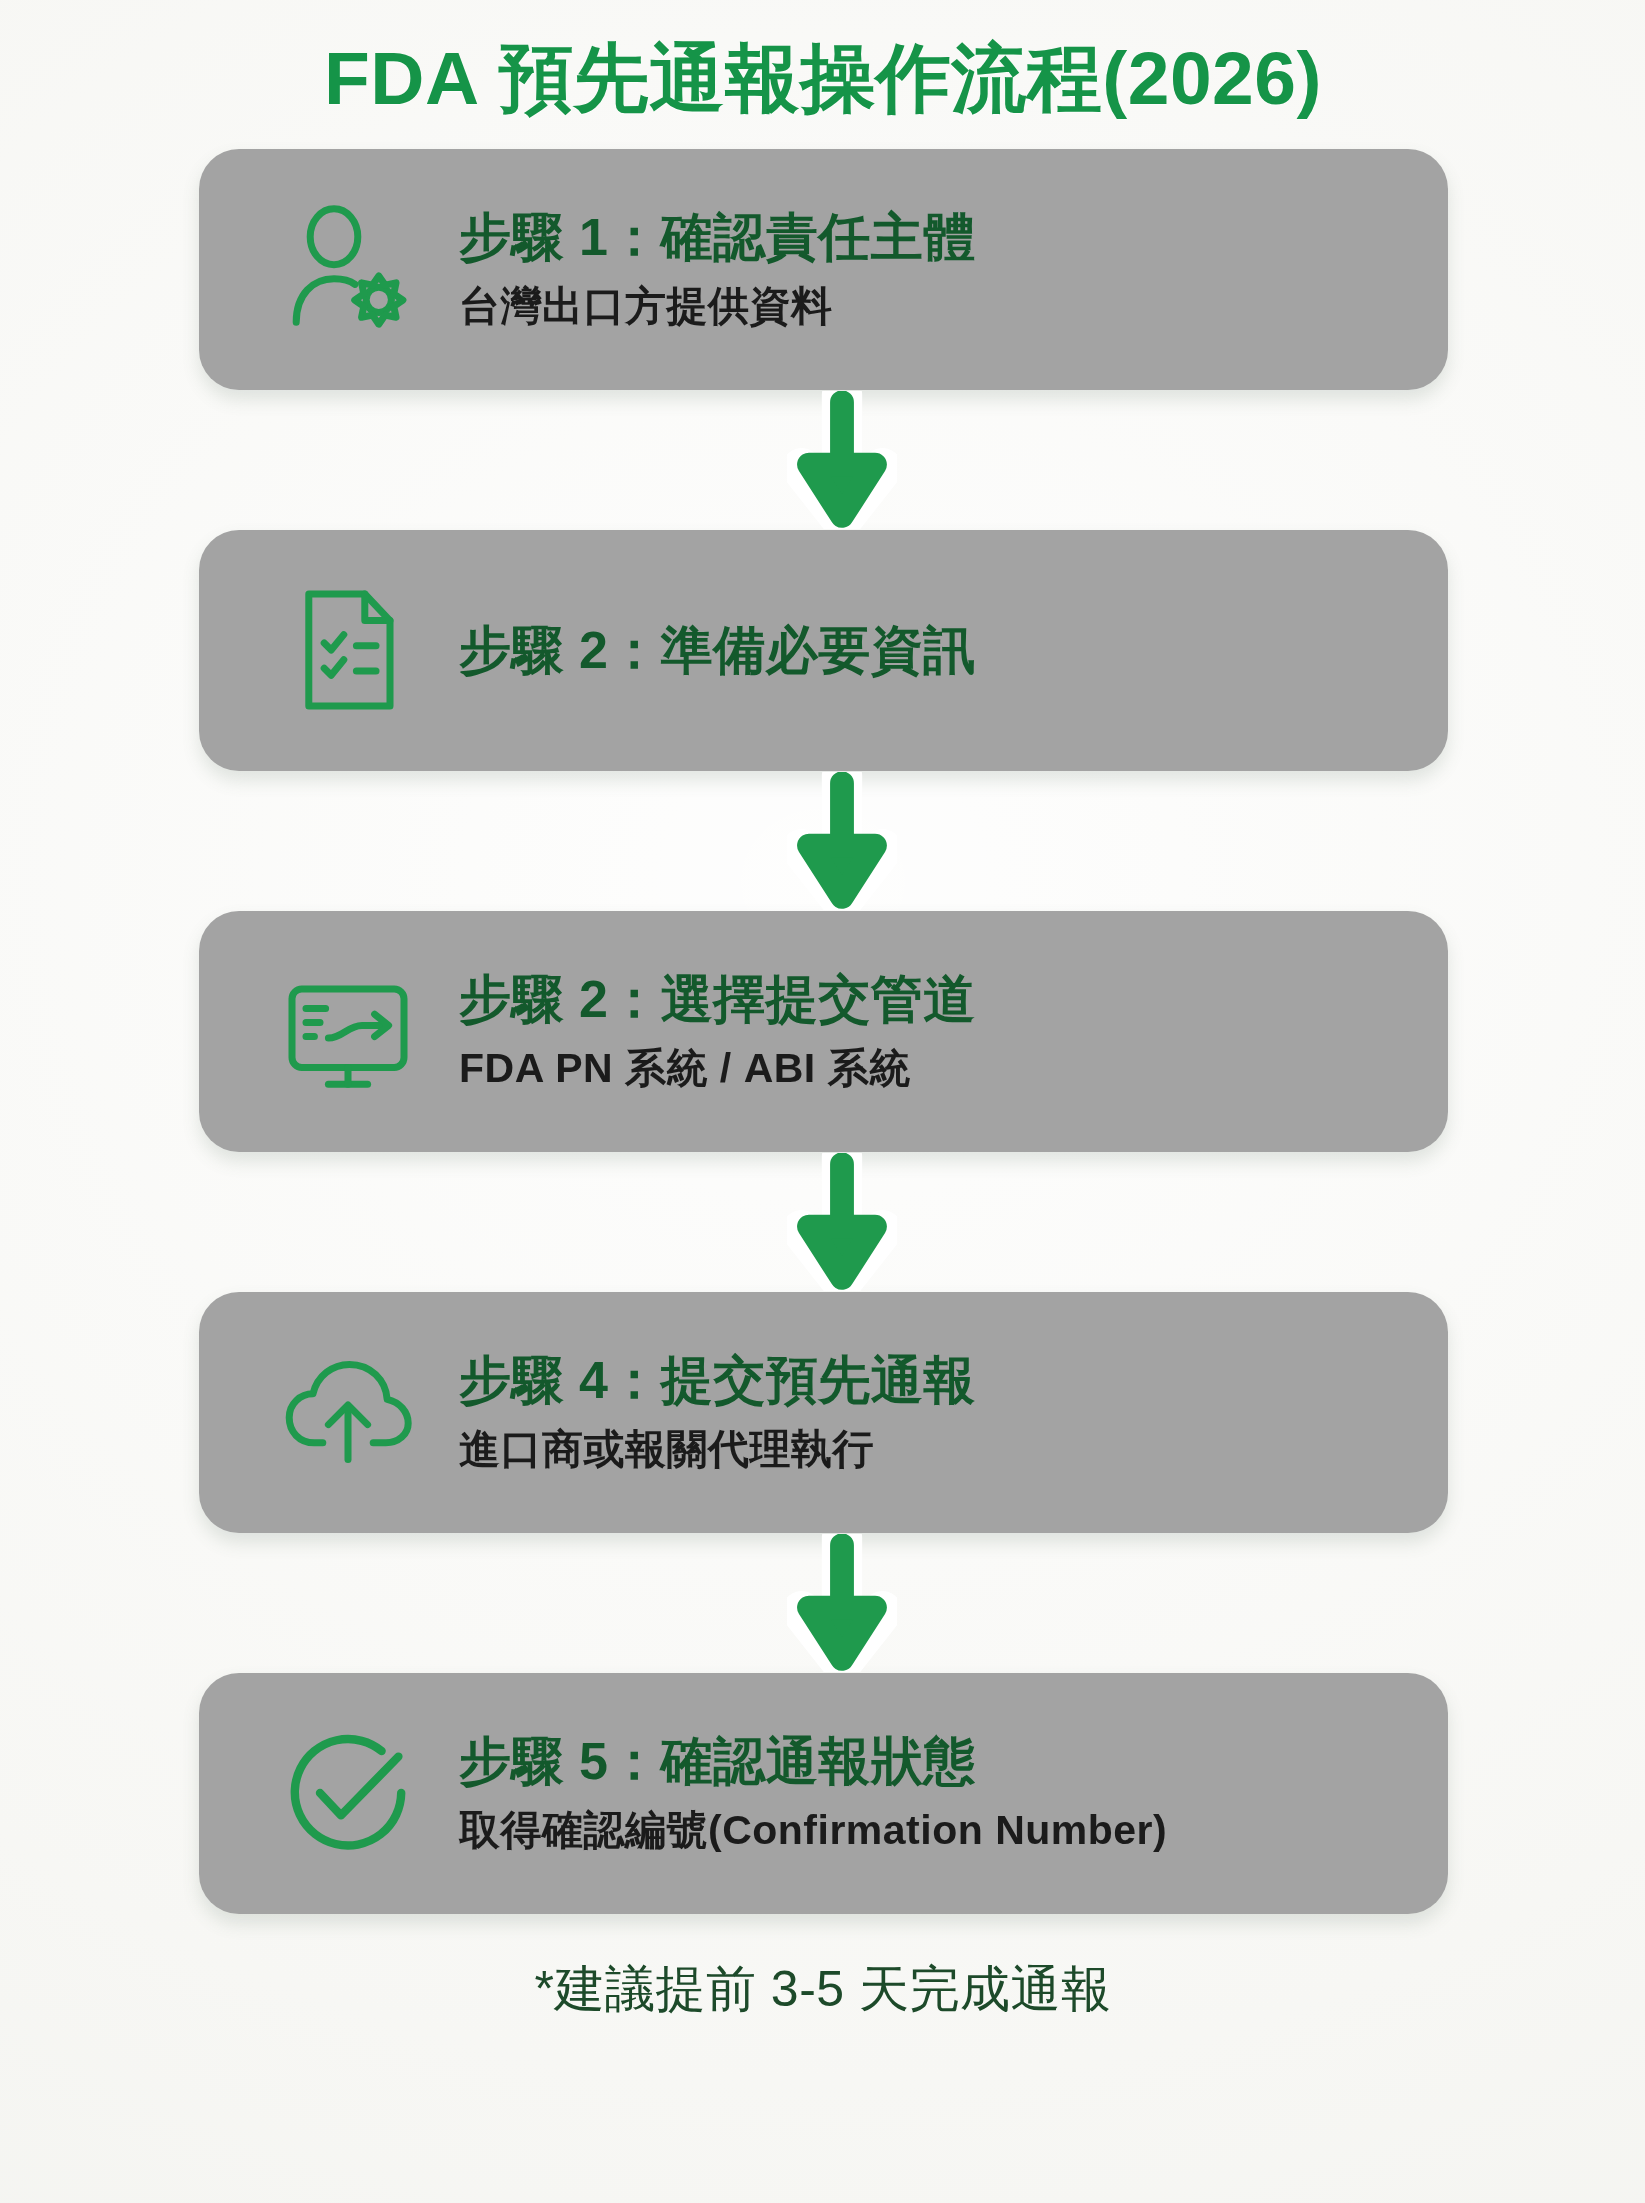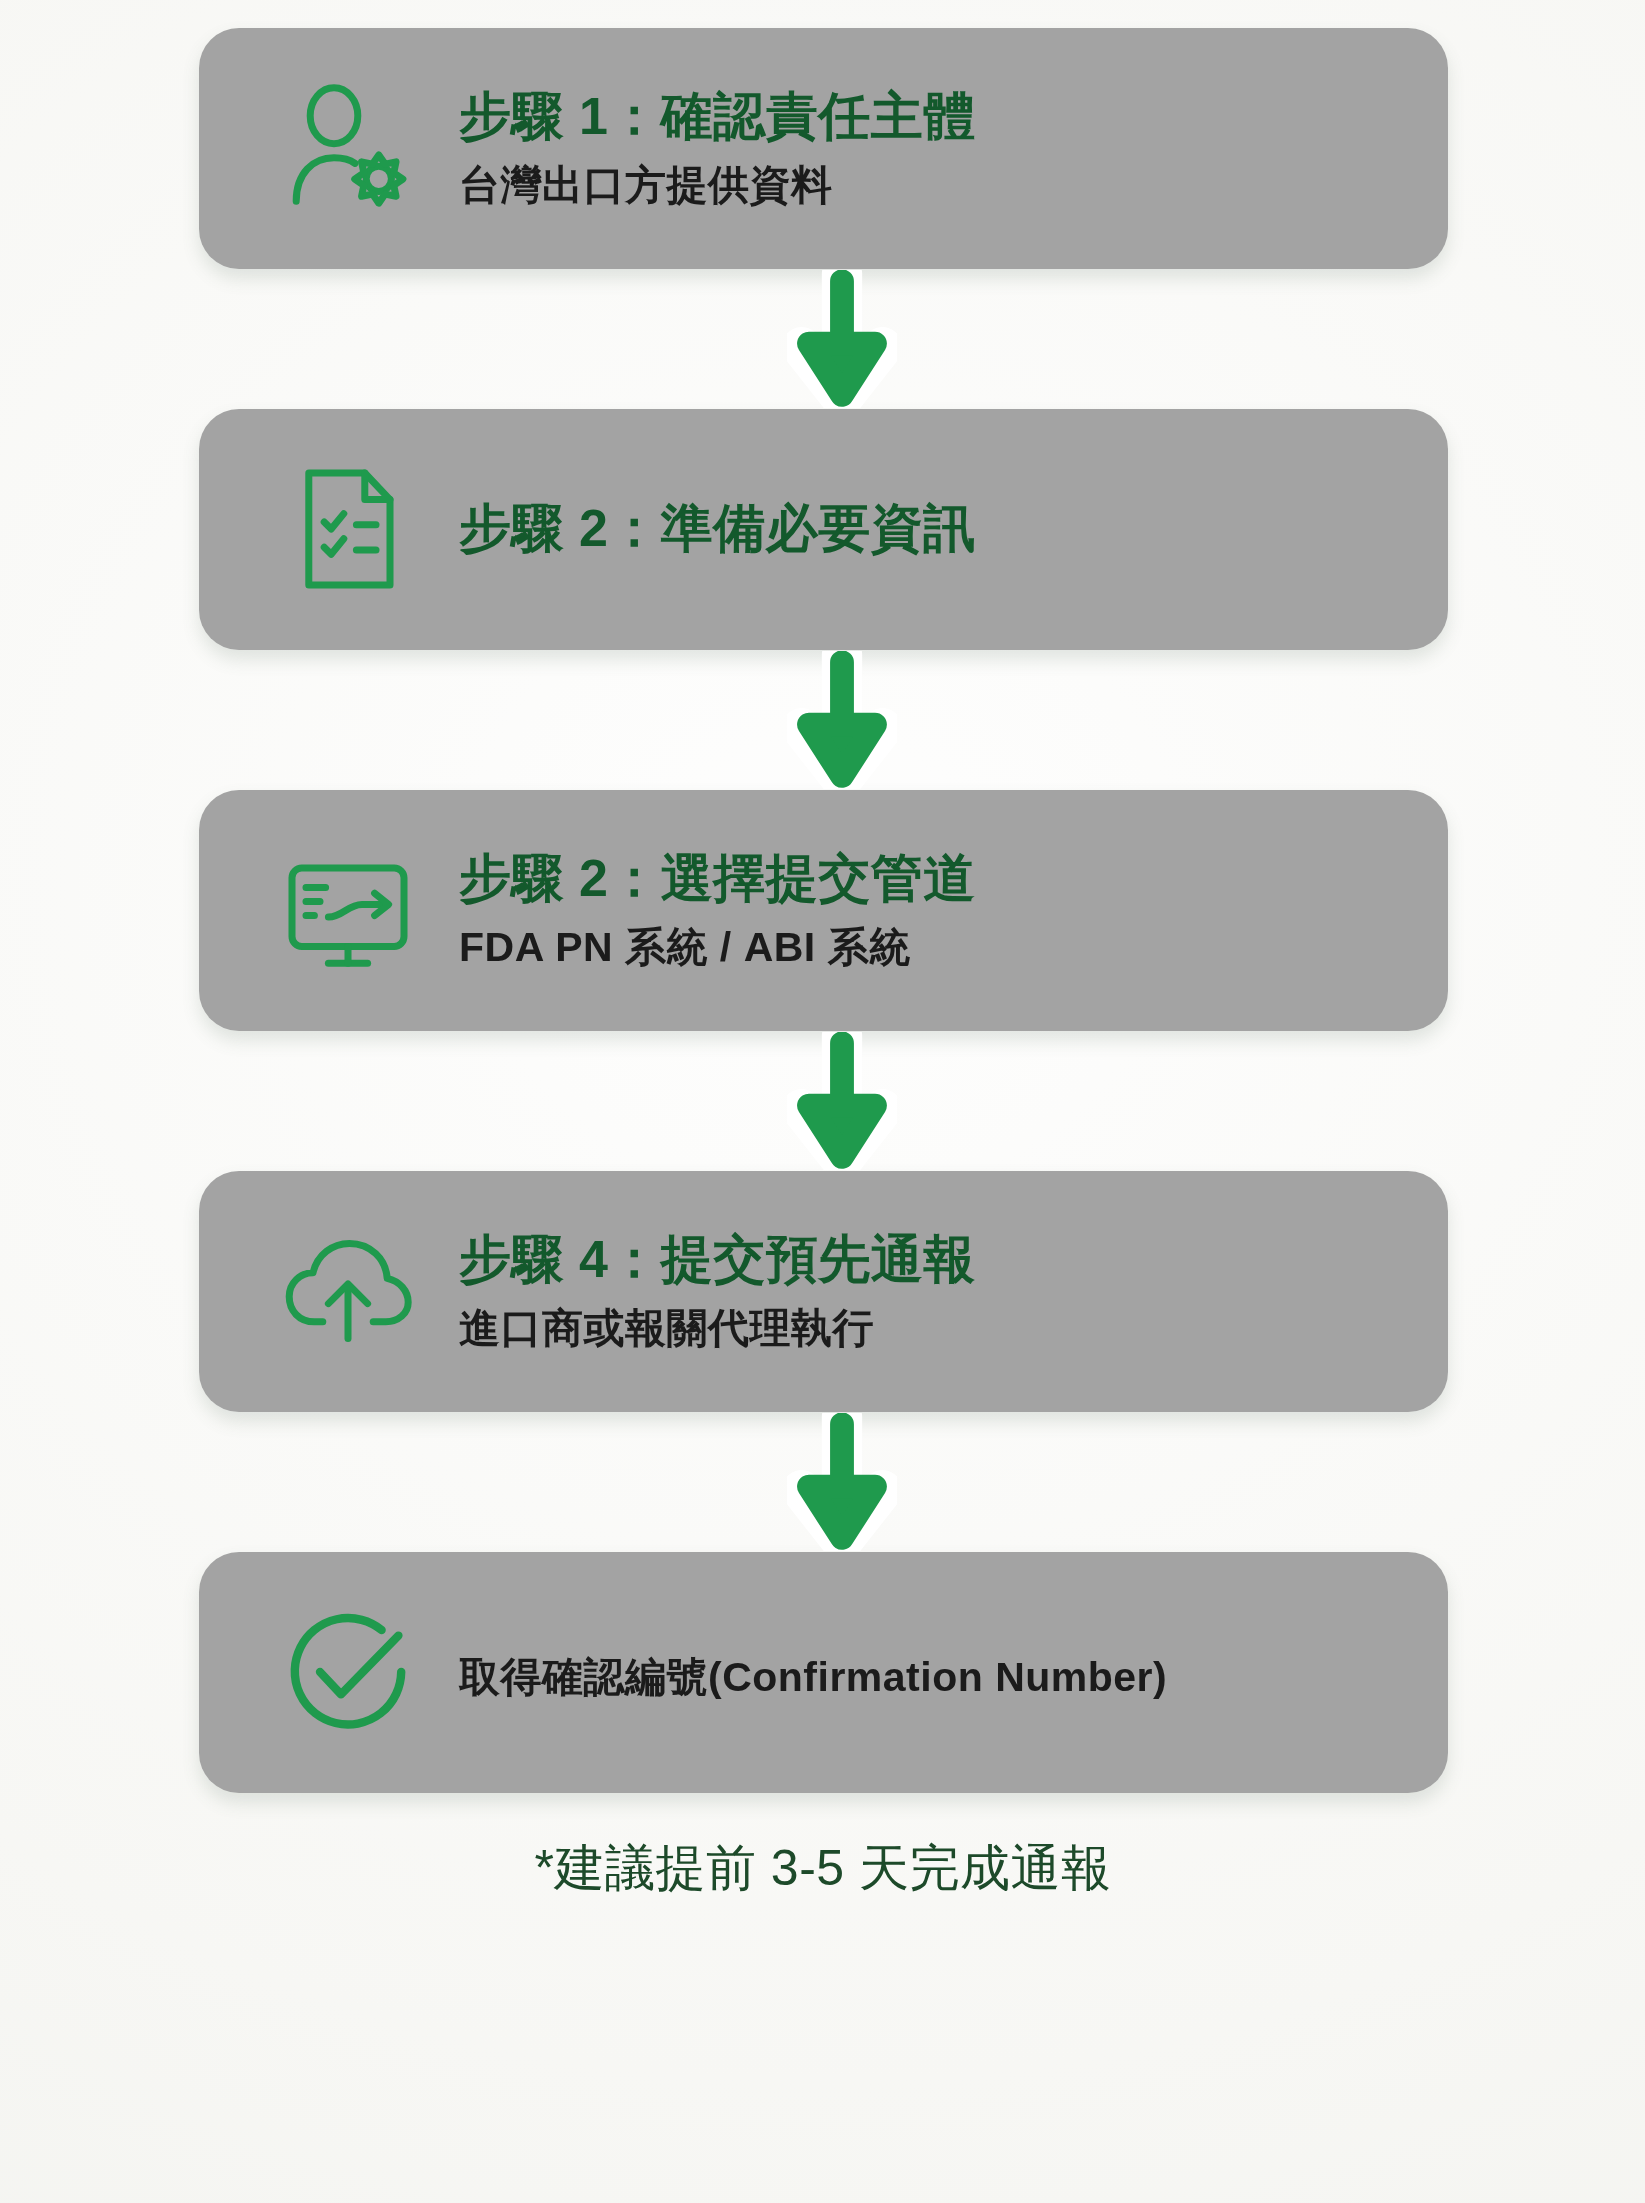--- a/index.html
+++ b/index.html
@@ -137,20 +137,21 @@
     letter-spacing: 0.5px;
   }
 </style>
 </head>
 <body>
 
 <div class="paper-tint"></div>
 
 <div class="sheet">
 
+  <div class="title">FDA 預先通報操作流程(2026)</div>
 
   <div class="flow">
 
     <div class="card">
       <div class="card-icon">
         <svg viewBox="0 0 100 100" fill="none" stroke="#1f9a4d" stroke-width="5" stroke-linecap="round" stroke-linejoin="round">
           <ellipse cx="40" cy="27" rx="17" ry="20"></ellipse>
           <path d="M13 88 C13 68 25 57 40 57 C46 57 51 58 55 61"></path>
           <circle cx="72" cy="72" r="9"></circle>
           <path d="M72 55 l4.5 6.5 7.8 -1.6 -1.6 7.8 6.5 4.5 -6.5 4.5 1.6 7.8 -7.8 -1.6 -4.5 6.5 -4.5 -6.5 -7.8 1.6 1.6 -7.8 -6.5 -4.5 6.5 -4.5 -1.6 -7.8 7.8 1.6 Z"></path>
@@ -238,20 +239,21 @@
     </div>
 
     <div class="card">
       <div class="card-icon">
         <svg viewBox="0 0 100 100" fill="none" stroke="#1f9a4d" stroke-width="6" stroke-linecap="round" stroke-linejoin="round">
           <path d="M88 50 A38 38 0 1 1 74 20"></path>
           <path d="M30 50 L45 66 L86 24"></path>
         </svg>
       </div>
       <div class="card-text">
+        <div class="step-title">步驟 5：確認通報狀態</div>
         <div class="step-sub">取得確認編號(Confirmation Number)</div>
       </div>
     </div>
 
   </div>
 
   <div class="footnote">*建議提前 3-5 天完成通報</div>
 
 </div>
 

